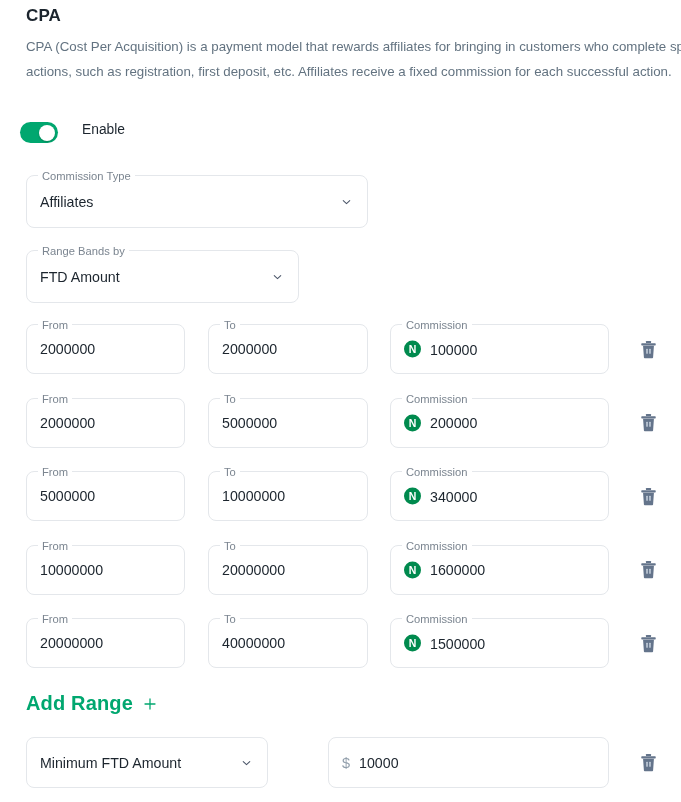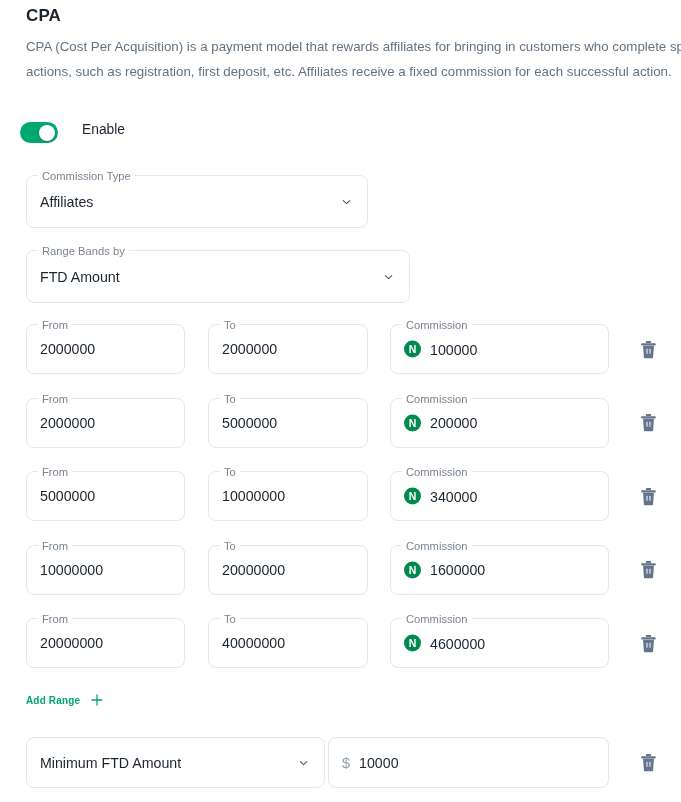--- a/index.html
+++ b/index.html
@@ -155,21 +155,21 @@
   .add-range {
     position: absolute;
     left: 26px;
     top: 692px;
     display: flex;
     align-items: center;
     gap: 9px;
     cursor: pointer;
   }
   .add-range .label {
-    font-size: 10px;
+    font-size: 20px;
     font-weight: 700;
     color: #00a76f;
     letter-spacing: .15px;
   }
 </style>
 </head>
 <body>
 
 <div class="page">
 
@@ -185,21 +185,21 @@
   </div>
 
   <div class="field" style="left:26px; top:175px; width:342px; height:53px;">
     <span class="legend">Commission Type</span>
     <span class="value">Affiliates</span>
     <svg class="chevron" viewBox="0 0 24 24" fill="none">
       <path d="M6 9.5 L12 15 L18 9.5" stroke="#4a5568" stroke-width="1.9" stroke-linecap="round" stroke-linejoin="round"></path>
     </svg>
   </div>
 
-  <div class="field" style="left:26px; top:250px; width:384px; height:53px;">
+  <div class="field" style="left:26px; top:250px; width:273px; height:53px;">
     <span class="legend">Range Bands by</span>
     <span class="value">FTD Amount</span>
     <svg class="chevron" viewBox="0 0 24 24" fill="none">
       <path d="M6 9.5 L12 15 L18 9.5" stroke="#4a5568" stroke-width="1.9" stroke-linecap="round" stroke-linejoin="round"></path>
     </svg>
   </div>
 
   <div id="range-rows">
       <div class="field" style="left: 26px; top: 324px; width: 159px; height: 50px;">
         <span class="legend">From</span>
@@ -302,42 +302,42 @@
         <span class="value">20000000</span>
       </div>
       <div class="field" style="left: 208px; top: 618px; width: 160px; height: 50px;">
         <span class="legend">To</span>
         <span class="value">40000000</span>
       </div>
       <div class="field" style="left: 390px; top: 618px; width: 219px; height: 50px;">
         <span class="legend">Commission</span>
         <span class="value">
           <span class="naira" style="background: rgb(0, 138, 78);">N</span>
-          <span>4600000</span>
+          <span>1500000</span>
         </span>
       </div>
       <button class="trash-btn" style="left: 635px; top: 630px;">
         <svg width="17" height="19" viewBox="0 0 20 22">
           <rect x="7" y="1" width="6" height="2.4" rx="0.6" fill="#64748b"></rect>
           <rect x="1.5" y="3.6" width="17" height="2.6" rx="0.8" fill="#64748b"></rect>
           <path d="M3.6 6.6 H16.4 L15.4 20.4 A1 1 0 0 1 14.4 21.2 H5.6 A1 1 0 0 1 4.6 20.4 Z" fill="#64748b"></path>
           <rect x="7.4" y="10" width="1.7" height="6" rx="0.6" fill="#cbd5e1"></rect>
           <rect x="10.9" y="10" width="1.7" height="6" rx="0.6" fill="#cbd5e1"></rect>
         </svg>
       </button>
     </div>
 
   <div class="add-range">
     <span class="label">Add Range</span>
     <svg width="16" height="16" viewBox="0 0 24 24">
       <path d="M12 4.5 V19.5 M4.5 12 H19.5" stroke="#00a76f" stroke-width="1.9" stroke-linecap="round"></path>
     </svg>
   </div>
 
-  <div class="field" style="left:26px; top:737px; width:299px; height:51px;">
+  <div class="field" style="left:26px; top:737px; width:242px; height:51px;">
     <span class="value">Minimum FTD Amount</span>
     <svg class="chevron" viewBox="0 0 24 24" fill="none">
       <path d="M6 9.5 L12 15 L18 9.5" stroke="#4a5568" stroke-width="1.9" stroke-linecap="round" stroke-linejoin="round"></path>
     </svg>
   </div>
 
   <div class="field" style="left:328px; top:737px; width:281px; height:51px;">
     <span class="value">
       <span class="dollar">$</span>
       <span>10000</span>

